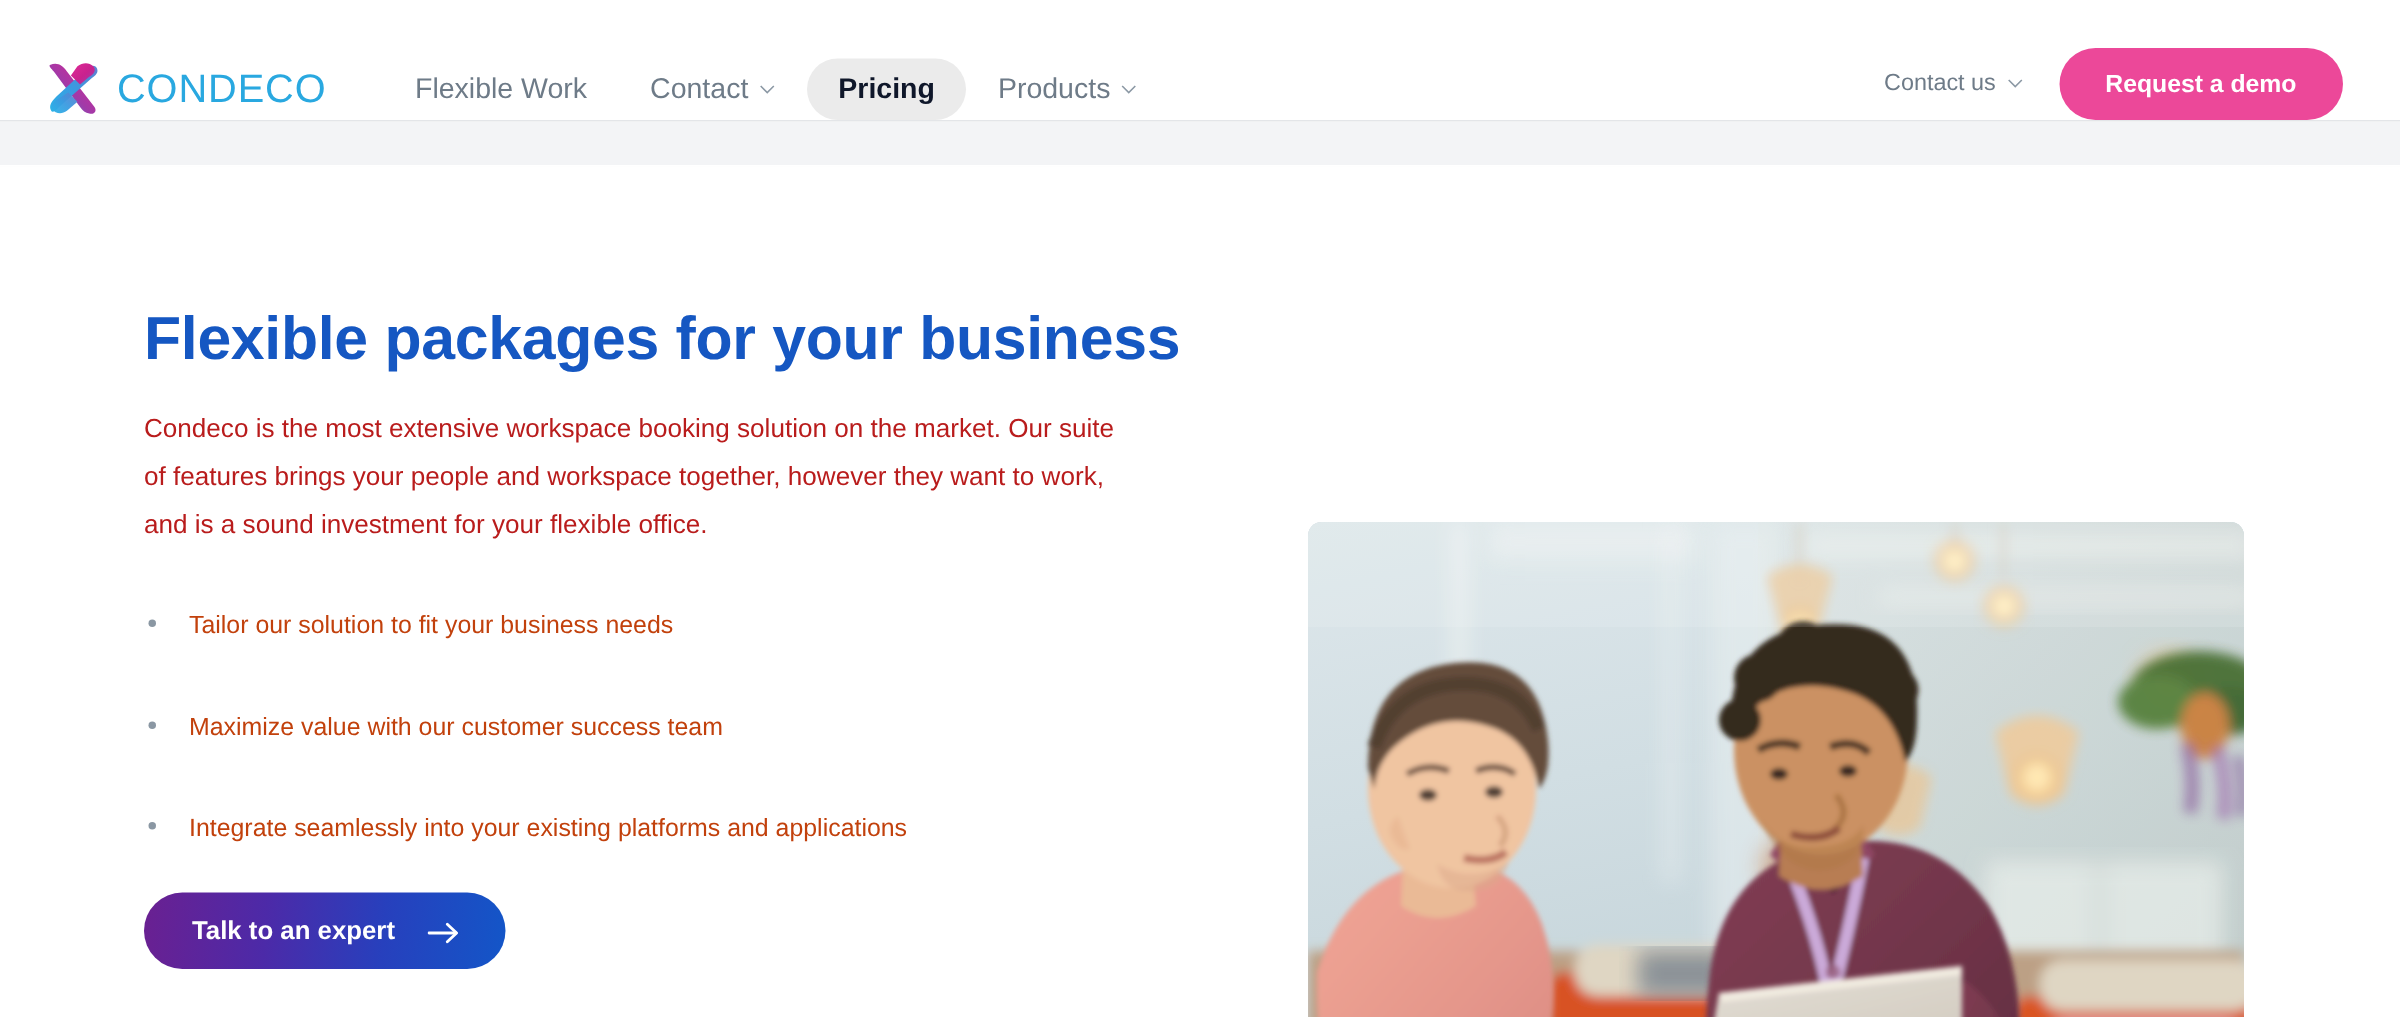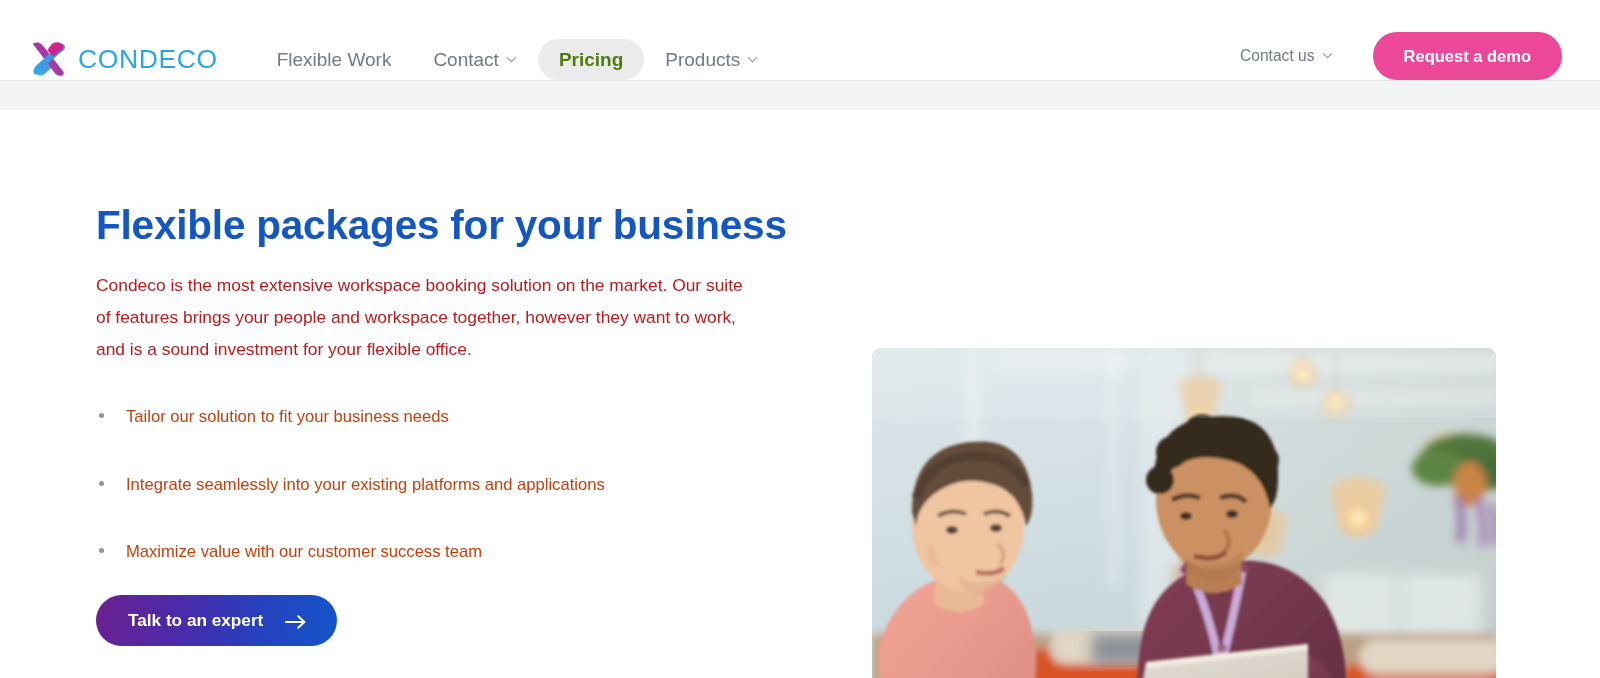--- a/index.html
+++ b/index.html
@@ -63,36 +63,36 @@
     color: #6e7b88;
     padding: 11px 21px;
     border-radius: 24px;
     white-space: nowrap;
     cursor: pointer;
     text-decoration: none;
     line-height: 1;
   }
   .nav-item.is-active {
     background: #ebebeb;
-    color: #4d7c0f;
+    color: #0f172a;
     font-weight: 700;
   }
   .caret {
     width: 11px;
     height: 7px;
     display: inline-block;
     flex: 0 0 auto;
   }
   .caret svg { display: block; }
 
   .nav-right {
     margin-left: auto;
     display: flex;
     align-items: center;
-    gap: 36px;
+    gap: 20px;
     padding-right: 38px;
   }
   .contact-link {
     display: inline-flex;
     align-items: center;
     gap: 7px;
     font-size: 15.6px;
     color: #6e7b88;
     cursor: pointer;
     text-decoration: none;
@@ -310,25 +310,25 @@
 
     <p class="hero-para">Condeco is the most extensive workspace booking solution on the market. Our suite of features brings your people and workspace together, however they want to work, and is a sound investment for your flexible office.</p>
 
     <ul class="hero-list">
       <li>
         <span class="bullet"></span>
         <span>Tailor our solution to fit your business needs</span>
       </li>
       <li>
         <span class="bullet"></span>
-        <span>Integrate seamlessly into your existing platforms and applications</span>
+        <span>Maximize value with our customer success team</span>
       </li>
       <li>
         <span class="bullet"></span>
-        <span>Maximize value with our customer success team</span>
+        <span>Integrate seamlessly into your existing platforms and applications</span>
       </li>
     </ul>
 
     <button class="expert-btn">
       <span>Talk to an expert</span>
       <span class="arrow">
         <svg viewBox="0 0 22 16" width="22" height="16" aria-hidden="true">
           <path d="M1 8 H19" stroke="#ffffff" stroke-width="1.9" fill="none" stroke-linecap="round"></path>
           <path d="M13.2 2.2 L19.4 8 L13.2 13.8" stroke="#ffffff" stroke-width="1.9" fill="none" stroke-linecap="round" stroke-linejoin="round"></path>
         </svg>

